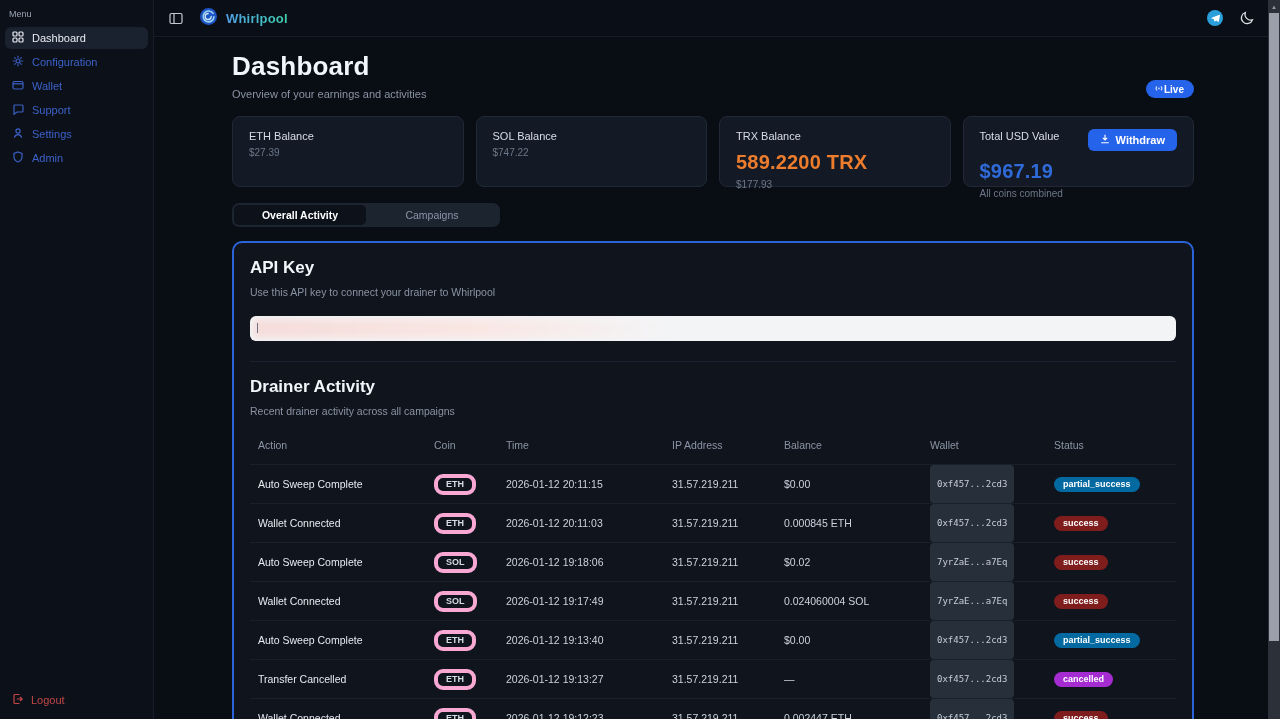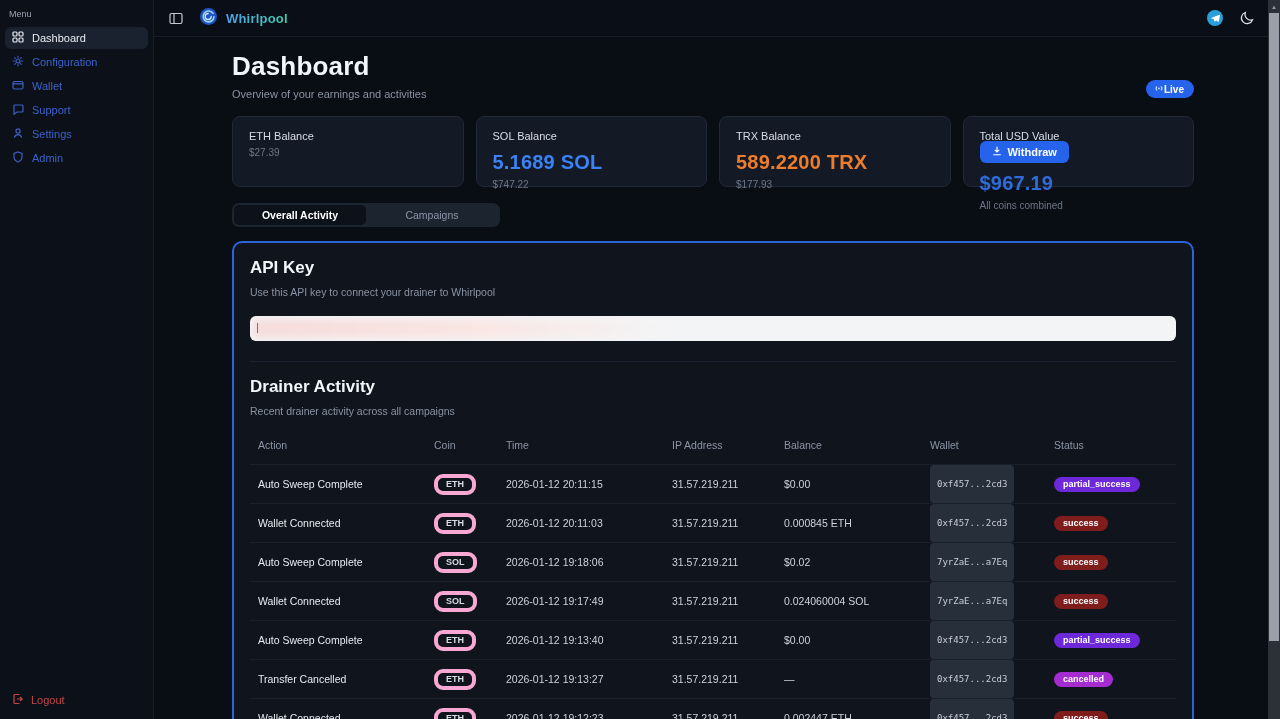--- a/index.html
+++ b/index.html
@@ -46,21 +46,21 @@
 
   
   .cards { display:grid; grid-template-columns:repeat(4,1fr); gap:12px; margin-top:16px; }
   .card { background:#141a25; border:1px solid #212936; border-radius:8px;
           padding:13px 16px; height:71px; }
   .card-label { font-size:11px; color:#d8dee8; font-weight:500; }
   .card-value { font-size:20px; font-weight:700; margin-top:9px; letter-spacing:.2px; }
   .v-white { color:#f3f6fa; } .v-blue { color:#3b82f6; }
   .v-orange { color:#ed7d2d; } .v-usd { color:#2f6bdb; }
   .card-sub { font-size:10px; color:#6c7788; margin-top:5px; }
-  .card-total-head { display:flex; justify-content:space-between; align-items:flex-start;flex-direction:column; }
+  .card-total-head { display:flex; justify-content:space-between; align-items:flex-start; }
   .withdraw-btn { display:inline-flex; align-items:center; gap:6px; background:#2563eb;
                   color:#fff; border:none; border-radius:6px; padding:5px 12px;
                   font-size:11px; font-weight:700; cursor:pointer; margin-top:-1px;
                   font-family:"Liberation Sans", sans-serif; }
 
   
   .tabs { display:inline-flex; background:#1c2430; border-radius:7px; padding:2px;
           margin-top:16px; }
   .tab { width:132px; height:20px; line-height:20px; text-align:center; font-size:10.5px;
          color:#8b95a5; border-radius:5px; cursor:pointer; }
@@ -89,21 +89,21 @@
        border-top:1px solid #192029; color:#ccd3dd; white-space:nowrap; overflow:hidden; }
   td.c-action { color:#e6eaf1; }
   .coin-badge { display:inline-block; border:4px solid #f9a8d4; border-radius:9px;
                 padding:1.5px 8px; font-size:9px; font-weight:600; color:#d6dce4; }
   .wallet-chip { display:inline-block; background:#272f3b; border-radius:4px;
                  padding:14px 7px; font-size:9px; color:#c6cdd8;
                  font-family:"DejaVu Sans Mono", monospace; }
   .status-pill { display:inline-block; border-radius:9px; padding:2.5px 9px;
                  font-size:9px; font-weight:700; color:#fff; }
   .st-success { background:#7f1d1d; }
-  .st-partial_success { background:#6d28d9; }
+  .st-partial_success { background:#0369a1; }
   .st-cancelled { background:#a52cd0; }
 
   
   .scrollbar { position:fixed; right:0; top:0; width:12px; height:719px;
                background:#2c3038; z-index:10; }
   .scroll-up { position:absolute; top:0; left:0; width:12px; height:13px;
                display:flex; align-items:center; justify-content:center;
                color:#9aa0a9; font-size:6px; }
   .scroll-thumb { position:absolute; top:13px; left:1px; width:10px; height:628px;
                   background:#9aa0a9; cursor:grab; }
@@ -211,21 +211,20 @@
     </div>
 
     
     <div class="cards">
       <div class="card">
         <div class="card-label">ETH Balance</div>
         <div class="card-sub">$27.39</div>
       </div>
       <div class="card">
         <div class="card-label">SOL Balance</div>
-        <div class="card-value v-blue">5.1689 SOL</div>
         <div class="card-sub">$747.22</div>
       </div>
       <div class="card">
         <div class="card-label">TRX Balance</div>
         <div class="card-value v-orange">589.2200 TRX</div>
         <div class="card-sub">$177.93</div>
       </div>
       <div class="card">
         <div class="card-total-head">
           <div class="card-label">Total USD Value</div>

